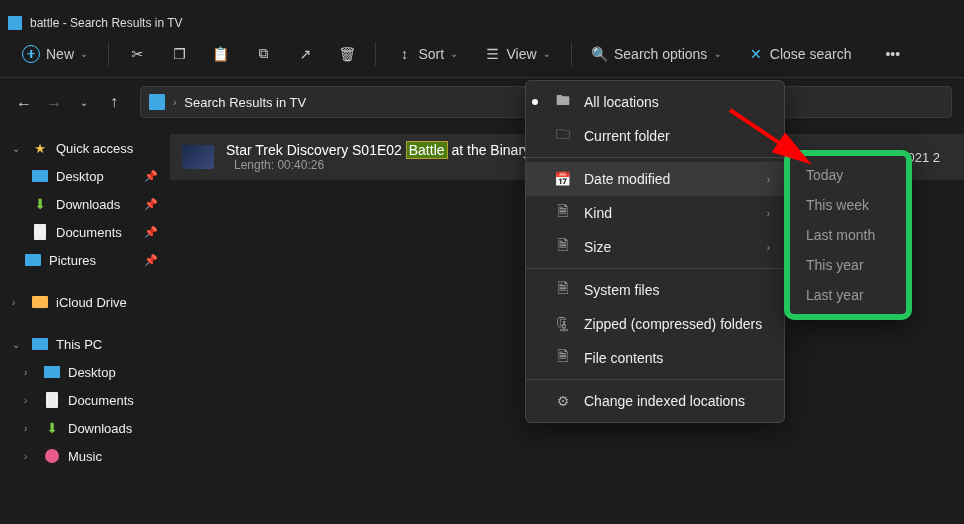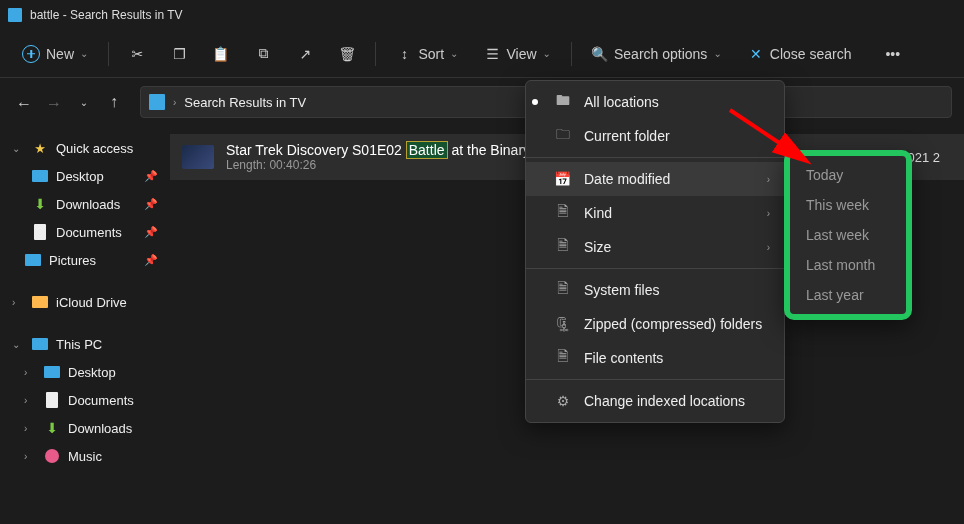--- a/index.html
+++ b/index.html
@@ -1,17 +1,17 @@
 <!DOCTYPE html>
 <html><head>
 <meta charset="utf-8">
 <style>
 * { margin: 0; padding: 0; box-sizing: border-box; font-family: "Segoe UI", sans-serif; }
 body { background: #1c1c1c; color: #fff; width: 964px; height: 524px; overflow: hidden; position: relative; font-size: 14px; }
-.titlebar { height: 30px; display: flex; align-items: center; padding: 0 8px; gap: 8px; }
+.titlebar { height: 30px; display: flex; align-items: flex-end; padding: 0 8px; gap: 8px; }
 .titlebar .folder-icon { width: 14px; height: 14px; background: #3ea8e5; border-radius: 1px; }
 .titlebar-text { font-size: 12px; color: #ddd; }
 .toolbar { height: 48px; display: flex; align-items: center; padding: 0 12px; gap: 6px; border-bottom: 1px solid #333; }
 .tb-btn { display: flex; align-items: center; gap: 6px; padding: 6px 10px; border-radius: 4px; color: #ccc; }
 .tb-icon { width: 16px; height: 16px; display: flex; align-items: center; justify-content: center; }
 .tb-sep { width: 1px; height: 24px; background: #3a3a3a; margin: 0 4px; }
 .plus-circle { width: 18px; height: 18px; border: 1.5px solid #4cc2ff; border-radius: 50%; position: relative; }
 .plus-circle::before, .plus-circle::after { content: ""; position: absolute; background: #4cc2ff; }
 .plus-circle::before { width: 8px; height: 1.5px; top: 50%; left: 50%; transform: translate(-50%,-50%); }
 .plus-circle::after { width: 1.5px; height: 8px; top: 50%; left: 50%; transform: translate(-50%,-50%); }
@@ -25,22 +25,22 @@
 .sidebar { width: 170px; padding: 8px 0; overflow: hidden; }
 .side-item { display: flex; align-items: center; gap: 8px; padding: 6px 12px; font-size: 13px; color: #eee; }
 .side-exp { width: 12px; color: #999; font-size: 10px; }
 .side-icon { width: 16px; height: 16px; display: flex; align-items: center; justify-content: center; }
 .pin { margin-left: auto; color: #999; font-size: 11px; }
 .star { color: #f2c94c; }
 .content { flex: 1; padding: 8px 0; position: relative; }
 .result-row { display: flex; align-items: center; gap: 12px; padding: 8px 12px; background: #2d2d2d; }
 .thumb { width: 32px; height: 24px; background: linear-gradient(135deg,#1a2a4a,#3a4a7a); border-radius: 2px; }
 .result-title { font-size: 14px; color: #fff; }
-.highlight { background: #14532d; border: 1px solid #b8a030; padding: 0 2px; }
-.result-sub { font-size: 12px; color: #999; }
+.highlight { background: #4d7c0f; border: 1px solid #b8a030; padding: 0 2px; }
+.result-sub { font-size: 12px; color: #999; margin-left: 8px; }
 .result-date { margin-left: auto; font-size: 13px; color: #ddd; padding-right: 12px; }
 .menu1 { position: absolute; top: 80px; left: 525px; width: 260px; background: #2b2b2b; border: 1px solid #444; border-radius: 6px; padding: 4px 0; box-shadow: 0 8px 24px rgba(0,0,0,.5); z-index: 10; }
 .menu-item { display: flex; align-items: center; gap: 12px; padding: 8px 14px; font-size: 14px; color: #eee; position: relative; }
 .menu-item.selected { background: #3a3a3a; }
 .menu-item .bullet { width: 6px; height: 6px; border-radius: 50%; background: #fff; position: absolute; left: -0px; margin-left: 6px; }
 .menu-item .mi-icon { width: 18px; height: 18px; display: flex; align-items: center; justify-content: center; color: #aaa; margin-left: 14px; }
 .menu-item .arrow { margin-left: auto; color: #999; font-size: 10px; }
 .menu-sep { height: 1px; background: #444; margin: 4px 0; }
 .menu2 { position: absolute; top: 150px; left: 784px; width: 128px; background: #2b2b2b; border: 6px solid #22c55e; border-radius: 10px; padding: 4px 0; box-shadow: 0 8px 24px rgba(0,0,0,.5); z-index: 11; }
 .menu2 .menu-item { padding: 7px 16px; color: #999; }
@@ -264,24 +264,24 @@
 </div>
 
 <div class="menu2">
   <div class="menu-item">
       <span>Today</span>
     </div>
   <div class="menu-item">
       <span>This week</span>
     </div>
   <div class="menu-item">
-      <span>Last week</span>
-    </div>
-  <div class="menu-item">
       <span>Last month</span>
+    </div>
+  <div class="menu-item">
+      <span>This year</span>
     </div>
   <div class="menu-item">
       <span>Last year</span>
     </div>
 </div>
 
 <svg class="red-arrow" width="100" height="80">
   <defs>
       <marker id="ah" markerWidth="10" markerHeight="10" refX="8" refY="3" orient="auto">
         <polygon points="0 0, 10 3, 0 6" fill="#ff0000"></polygon>

